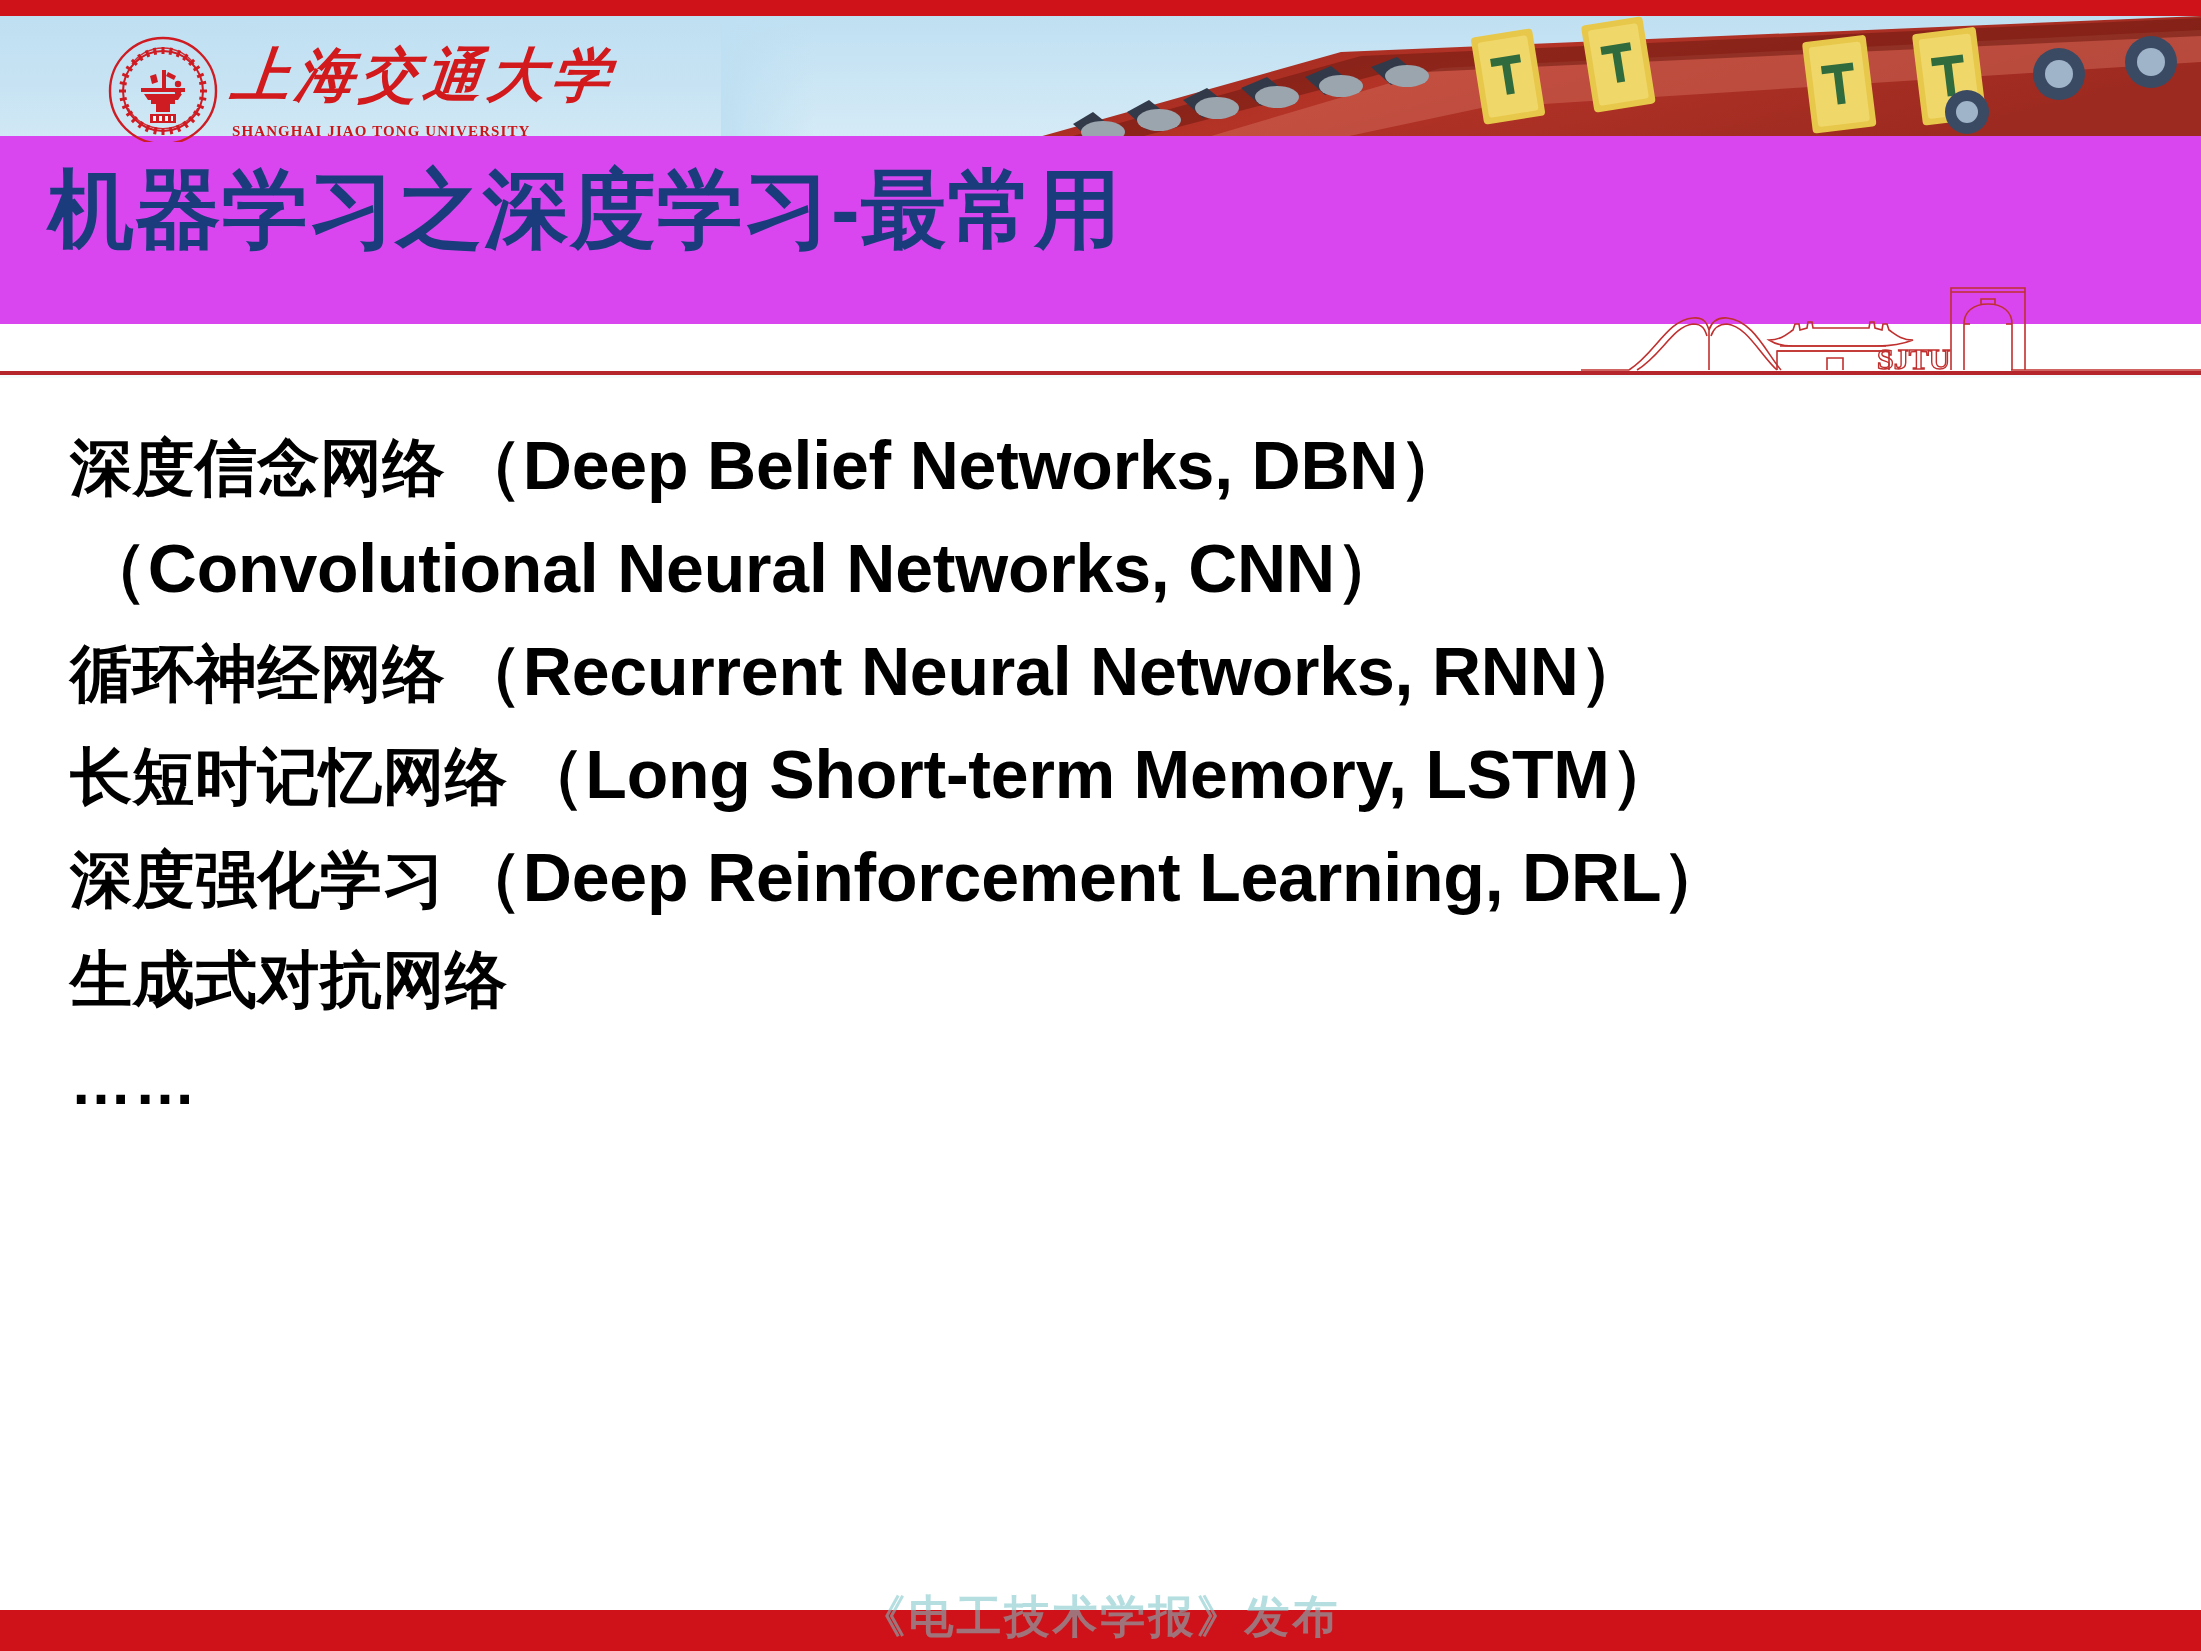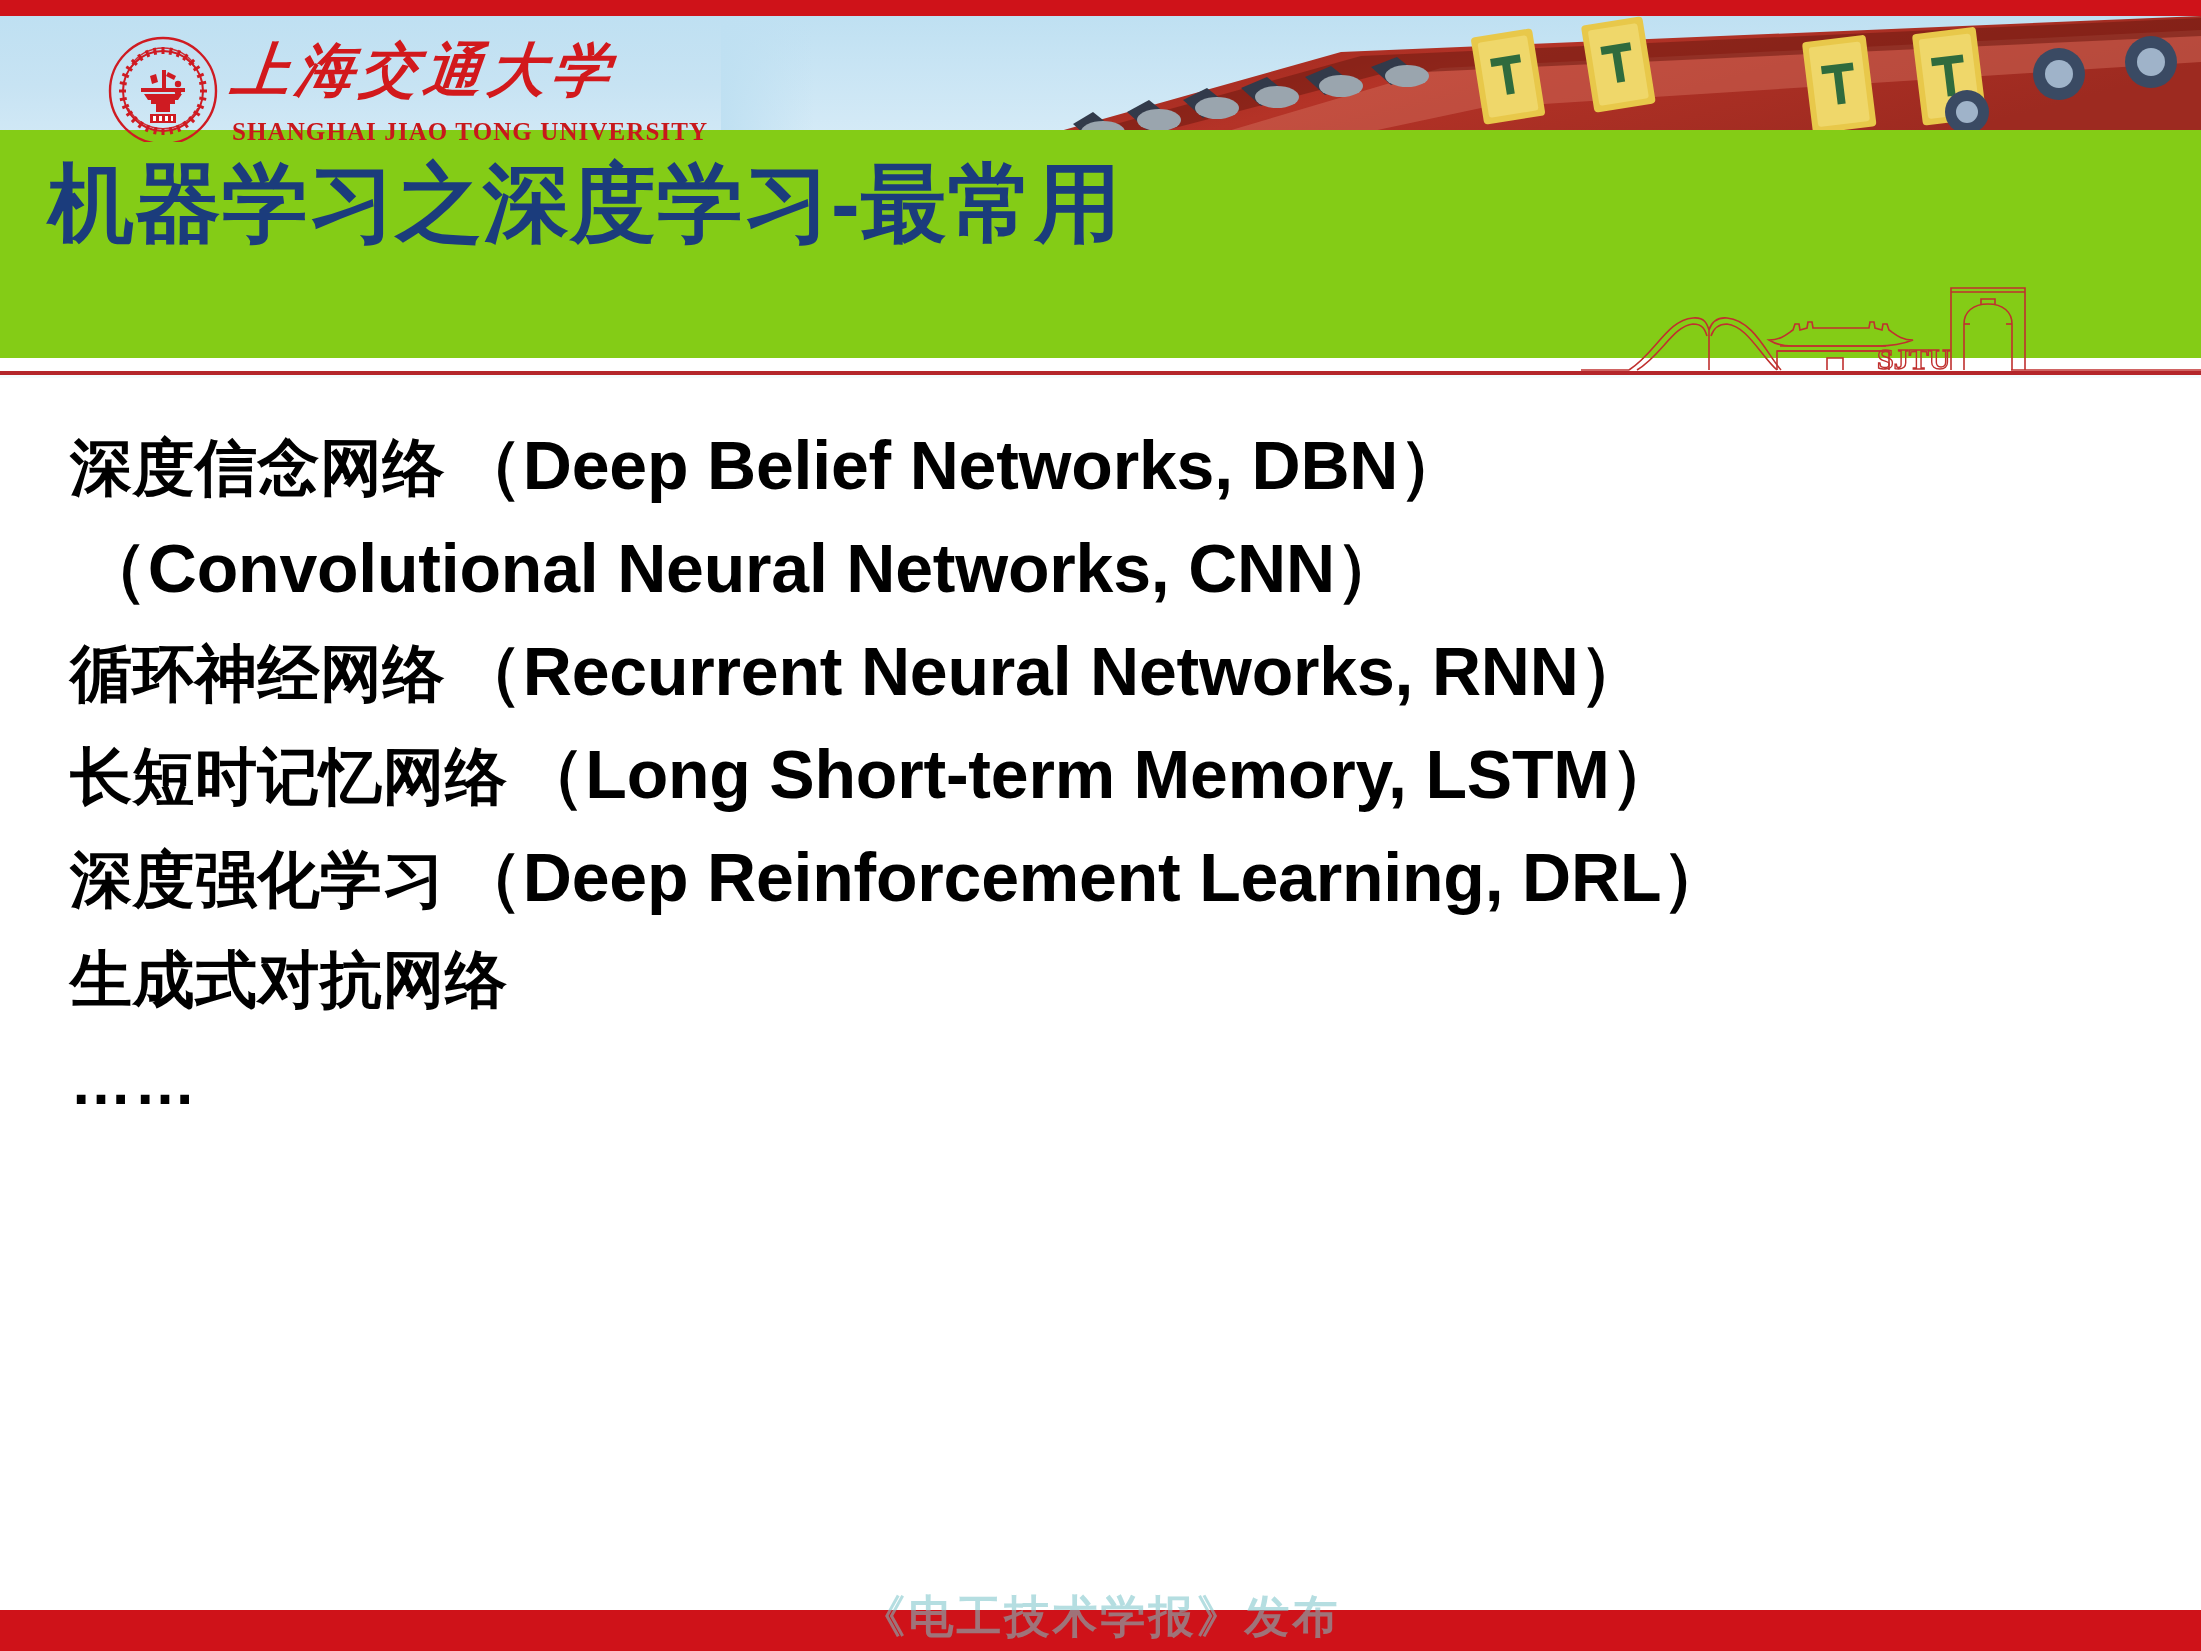--- a/index.html
+++ b/index.html
@@ -79,21 +79,21 @@
     font-weight: 700;
     font-style: italic;
     color: #d2191c;
     letter-spacing: 6px;
     line-height: 1.0;
     white-space: nowrap;
     transform: skewX(-6deg);
   }
   .logo-en {
     font-family: "Liberation Serif", "DejaVu Serif", serif;
-    font-size: 25px;
+    font-size: 15px;
     font-weight: 700;
     color: #c8181c;
     letter-spacing: 1.1px;
     line-height: 1.0;
     margin-top: 19px;
     white-space: nowrap;
     font-variant: small-caps;
   }
 
   
@@ -101,24 +101,24 @@
     position: absolute;
     top: 142px; left: 0;
     width: 2201px;
     height: 4px;
     background: #e9f2f8;
   }
 
   
   .title-area {
     position: absolute;
-    top: 130px; left: 0;
-    width: 2201px;
-    height: 228px;
-    background: #84cc16;
+    top: 136px; left: 0;
+    width: 2201px;
+    height: 188px;
+    background: #d946ef;
   }
   .slide-title {
     position: absolute;
     left: 48px;
     top: 28px;
     font-family: "Liberation Sans", "DejaVu Sans", sans-serif;
     font-size: 86px;
     font-weight: 700;
     color: #1b3c7c;
     letter-spacing: 1px;

